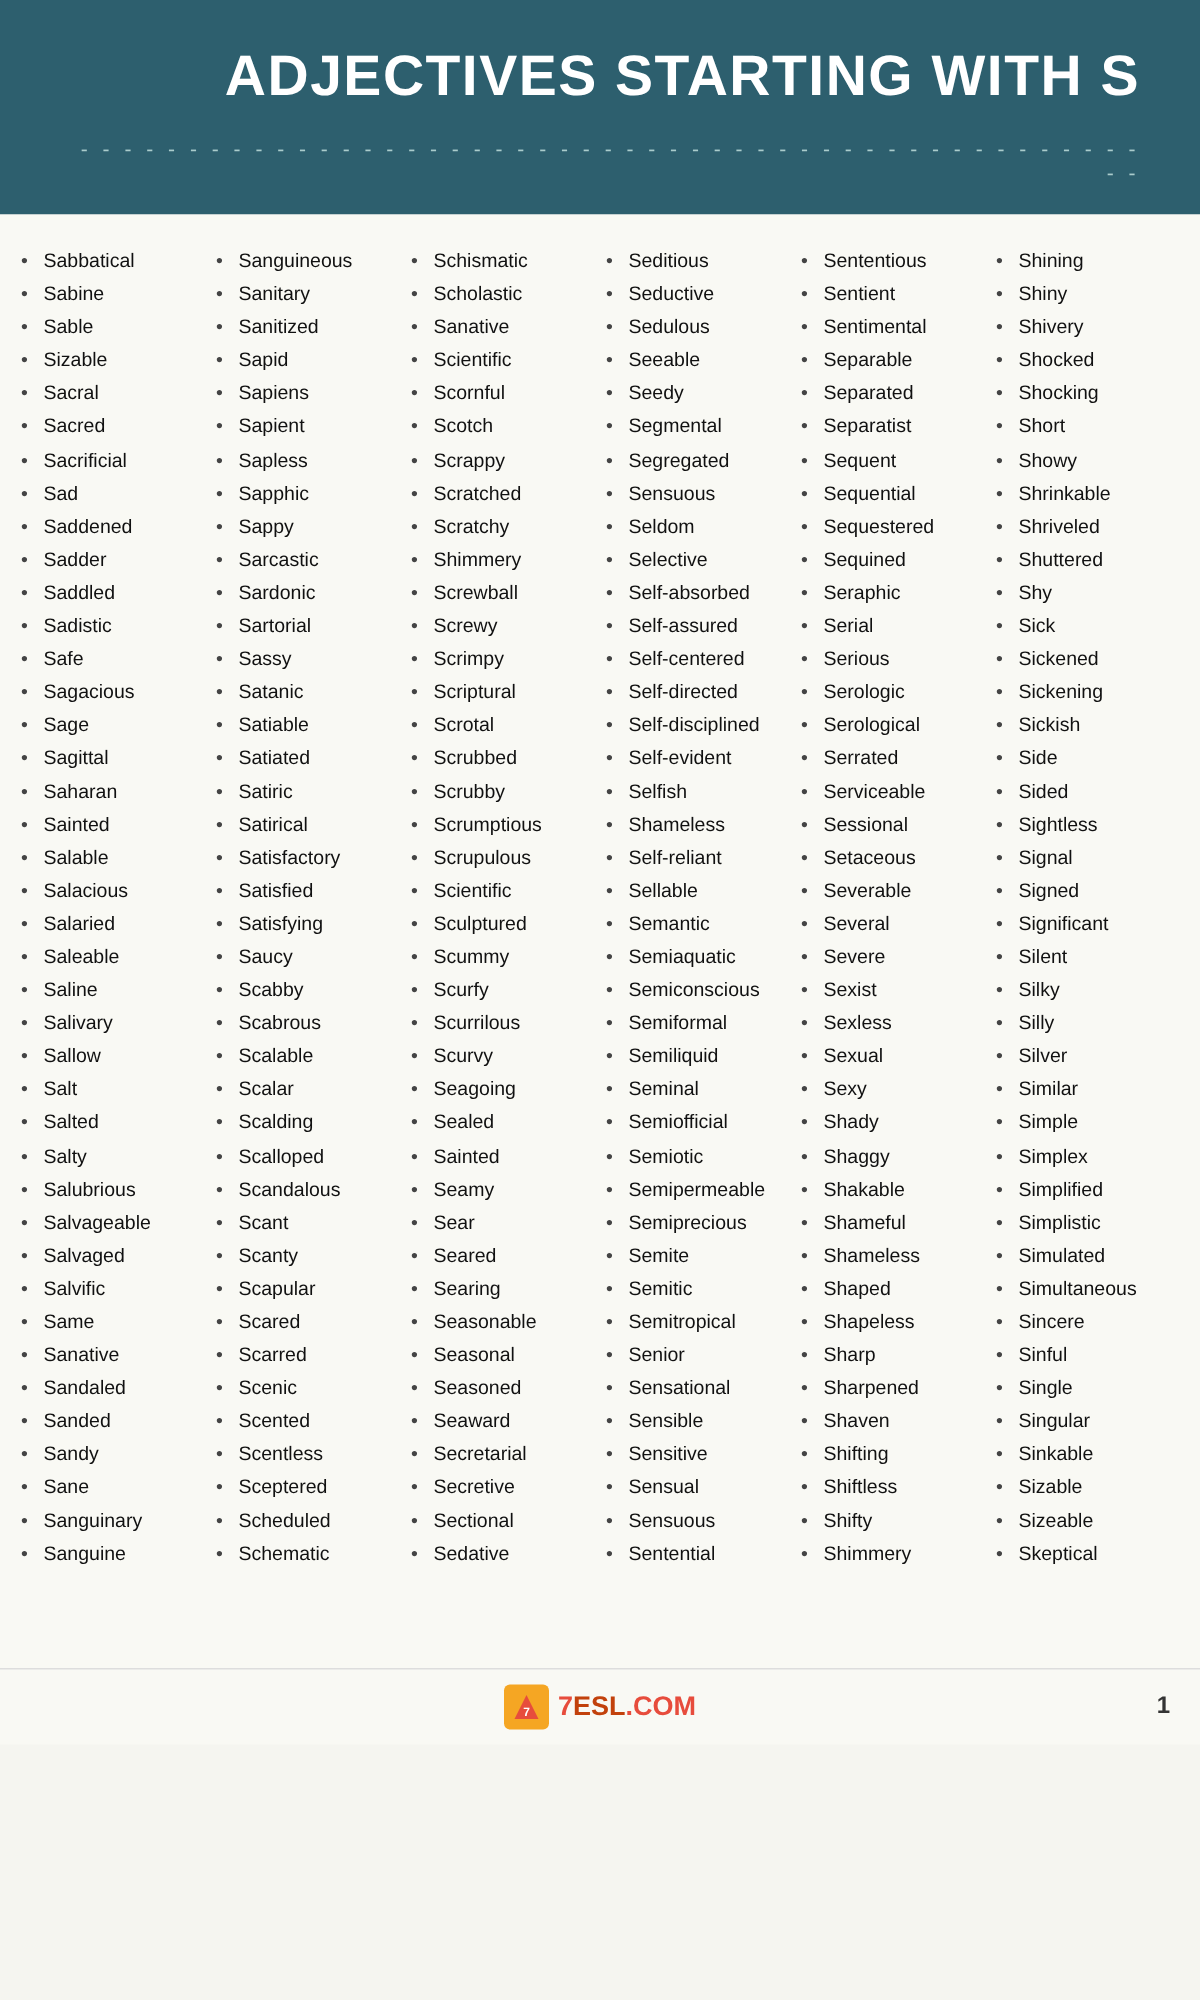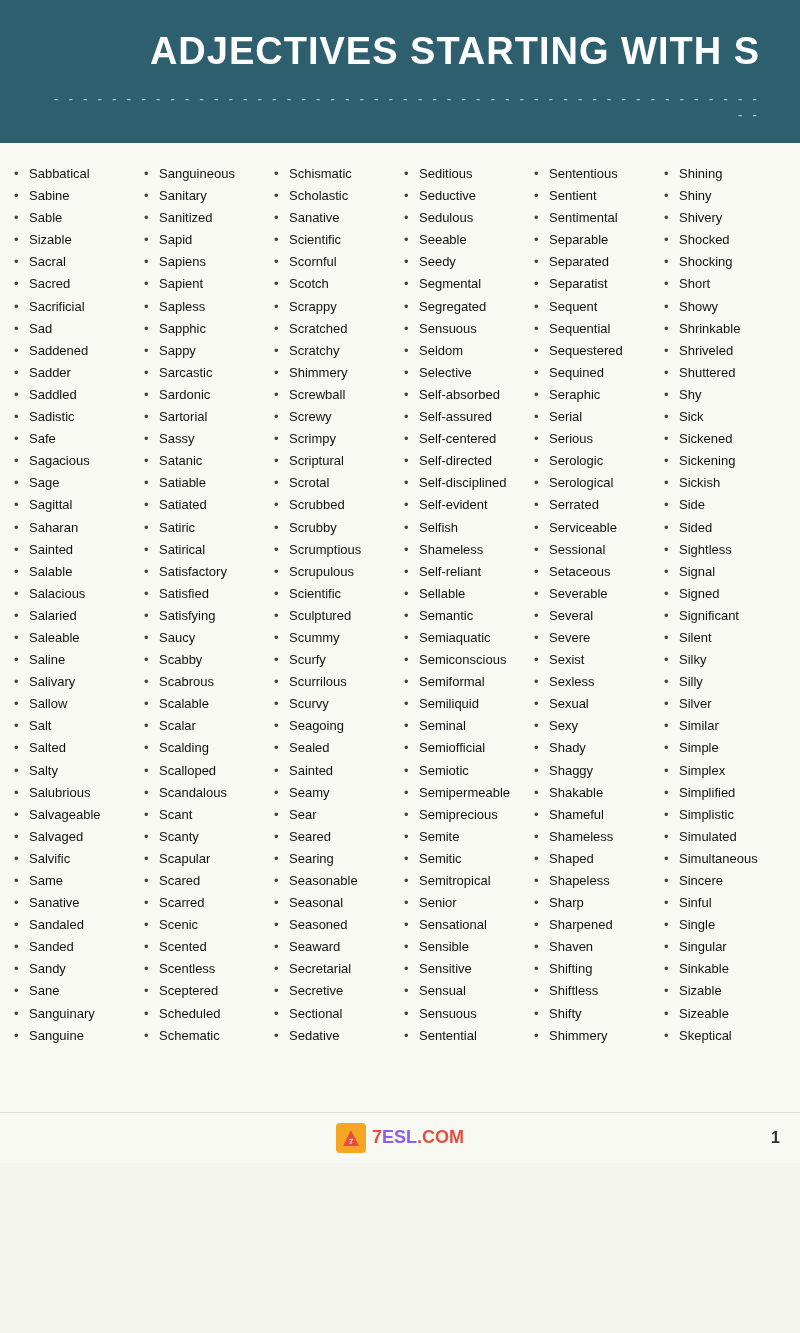--- a/index.html
+++ b/index.html
@@ -1101,17 +1101,17 @@
 
 <div class="footer">
   <div class="footer-logo">
     <div class="logo-icon">
       <svg width="20" height="20" viewBox="0 0 20 20">
         <polygon points="10,2 18,18 2,18" fill="#e74c3c"></polygon>
         <text x="10" y="16" text-anchor="middle" font-size="8" font-weight="bold" fill="white">7</text>
       </svg>
     </div>
     <div class="logo-text">
-      <span>7</span><span style="color:#8b5cf6">ESL</span><span>.COM</span>
+      <span>7</span><span style="color:#c2410c">ESL</span><span>.COM</span>
     </div>
   </div>
   <div class="page-number">1</div>
 </div>
 
 </body></html>

